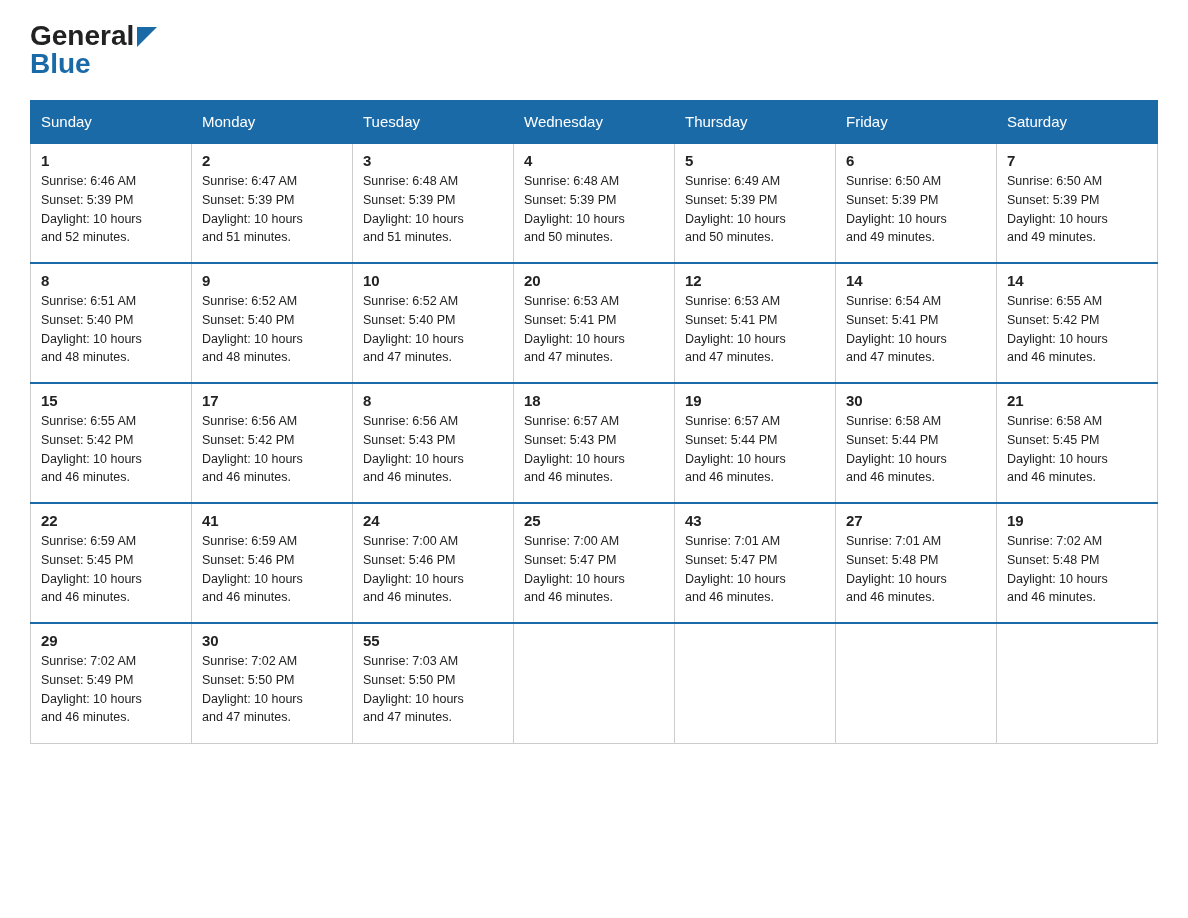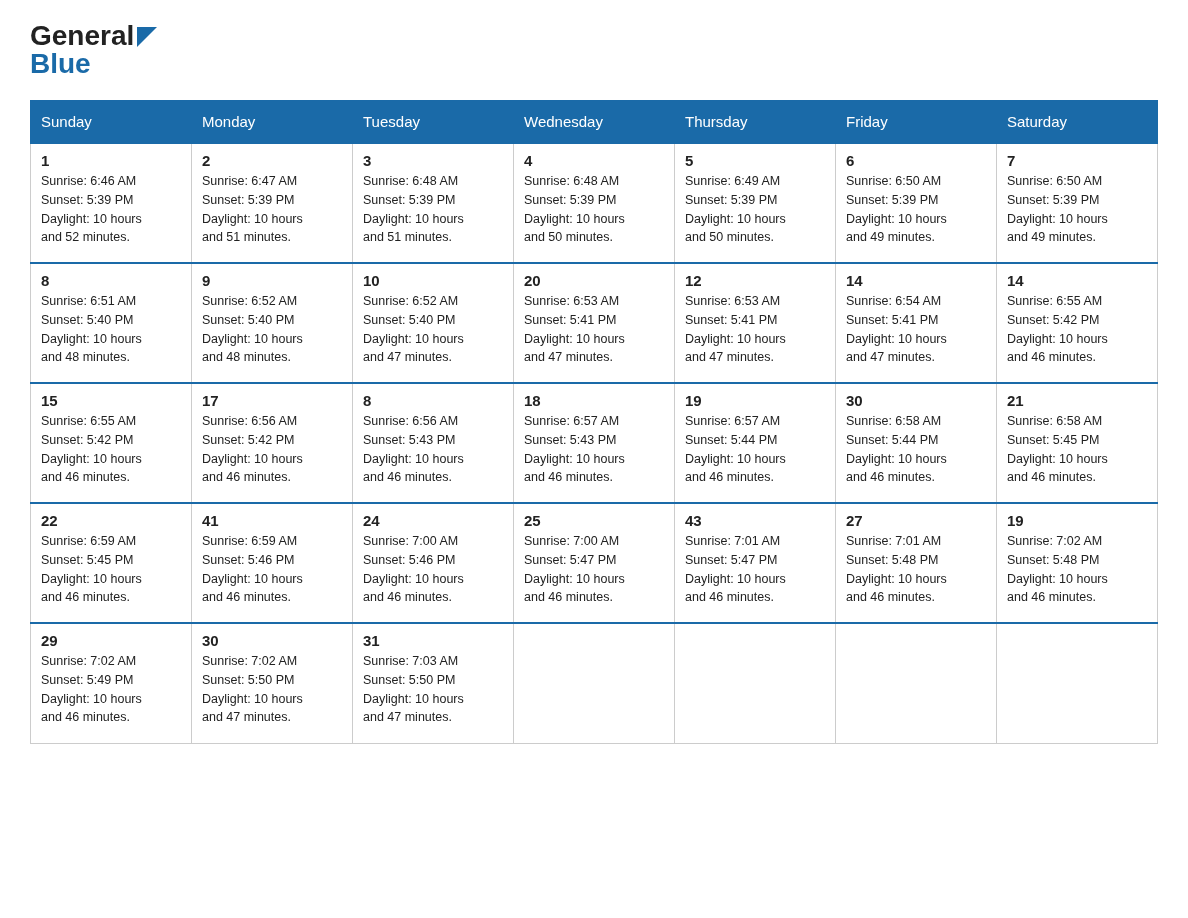--- a/index.html
+++ b/index.html
@@ -151,20 +151,20 @@
         <td><span class="day-number">41</span><span class="day-info">Sunrise: 6:59 AM<br>Sunset: 5:46 PM<br>Daylight: 10 hours<br>and 46 minutes.</span></td>
         <td><span class="day-number">24</span><span class="day-info">Sunrise: 7:00 AM<br>Sunset: 5:46 PM<br>Daylight: 10 hours<br>and 46 minutes.</span></td>
         <td><span class="day-number">25</span><span class="day-info">Sunrise: 7:00 AM<br>Sunset: 5:47 PM<br>Daylight: 10 hours<br>and 46 minutes.</span></td>
         <td><span class="day-number">43</span><span class="day-info">Sunrise: 7:01 AM<br>Sunset: 5:47 PM<br>Daylight: 10 hours<br>and 46 minutes.</span></td>
         <td><span class="day-number">27</span><span class="day-info">Sunrise: 7:01 AM<br>Sunset: 5:48 PM<br>Daylight: 10 hours<br>and 46 minutes.</span></td>
         <td><span class="day-number">19</span><span class="day-info">Sunrise: 7:02 AM<br>Sunset: 5:48 PM<br>Daylight: 10 hours<br>and 46 minutes.</span></td>
       </tr>
       <tr>
         <td><span class="day-number">29</span><span class="day-info">Sunrise: 7:02 AM<br>Sunset: 5:49 PM<br>Daylight: 10 hours<br>and 46 minutes.</span></td>
         <td><span class="day-number">30</span><span class="day-info">Sunrise: 7:02 AM<br>Sunset: 5:50 PM<br>Daylight: 10 hours<br>and 47 minutes.</span></td>
-        <td><span class="day-number">31</span><span class="day-info">Sunrise: 7:03 AM<br>Sunset: 5:50 PM<br>Daylight: 10 hours<br>and 47 minutes.</span></td>
+        <td><span class="day-number">55</span><span class="day-info">Sunrise: 7:03 AM<br>Sunset: 5:50 PM<br>Daylight: 10 hours<br>and 47 minutes.</span></td>
         <td></td>
         <td></td>
         <td></td>
         <td></td>
       </tr>
     </tbody>
 </table>
 
 </body></html>

